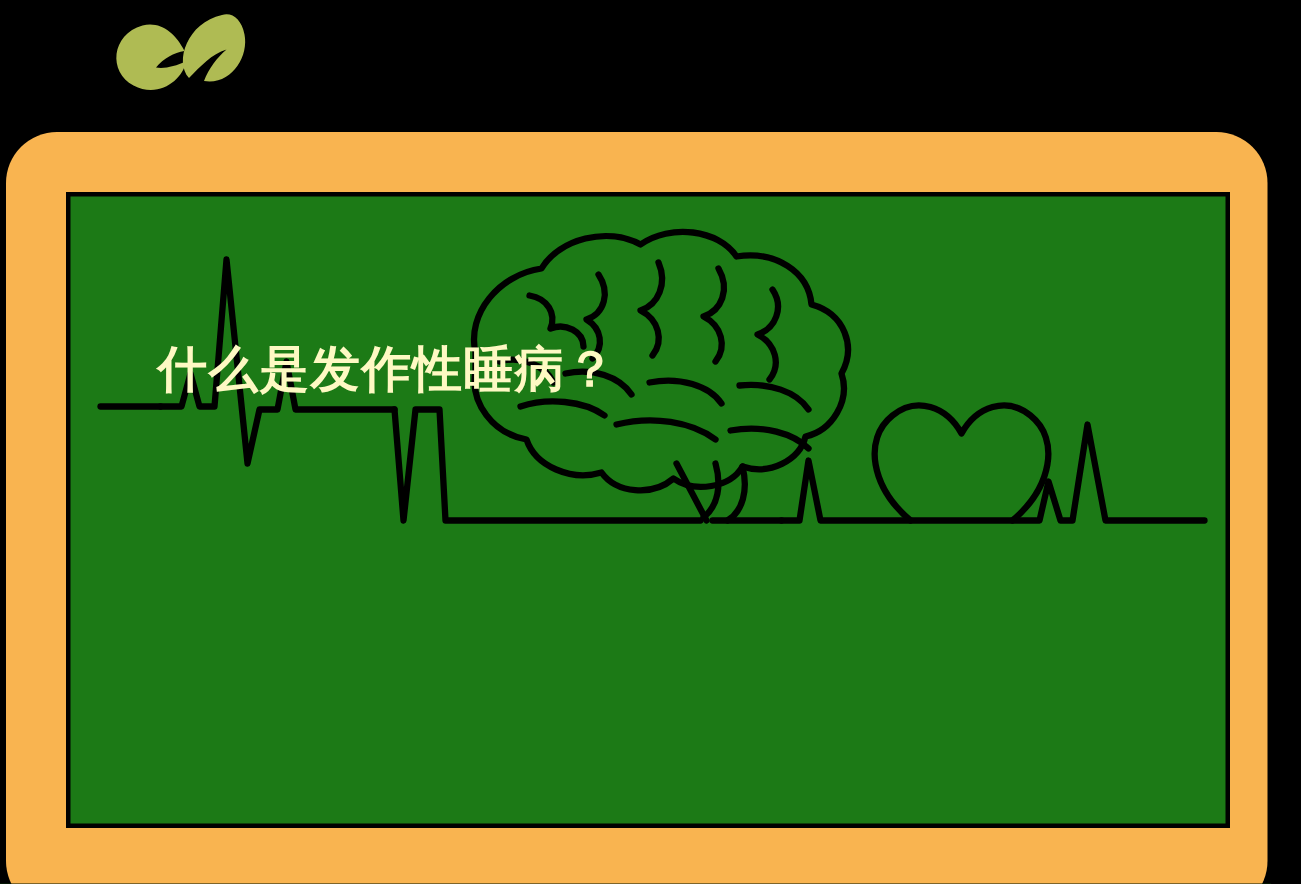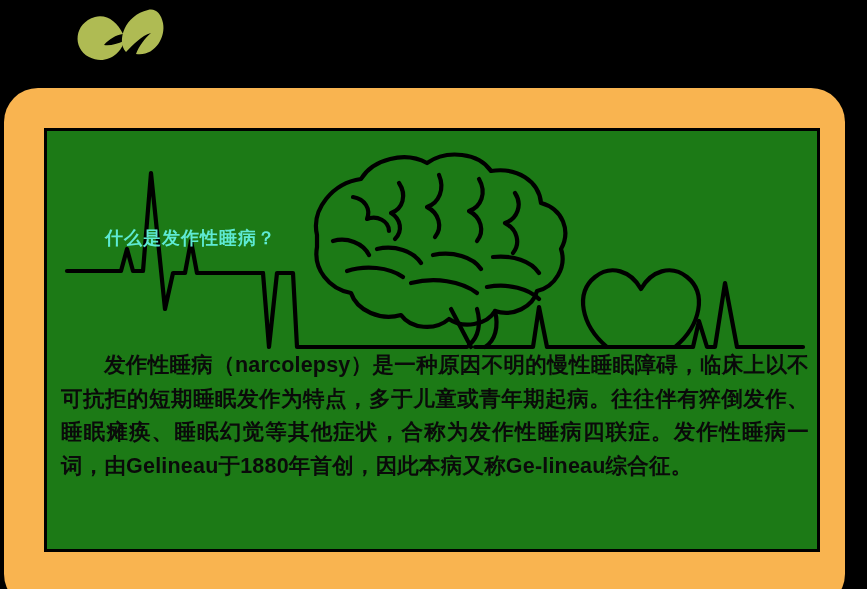--- a/index.html
+++ b/index.html
@@ -55,23 +55,23 @@
     border: 3px solid #000000;
     box-sizing: border-box;
     overflow: hidden;
   }
 
   
   #title {
     position: absolute;
     left: 58px;
     top: 98px;
-    font-size: 18px;
+    font-size: 33px;
     font-weight: 700;
-    color: #5eead4;
+    color: #fef9c3;
     letter-spacing: 1px;
     white-space: nowrap;
     line-height: 1;
   }
 
   
   #ecg {
     position: absolute;
     left: 0px;
     top: 0px;
@@ -154,20 +154,15 @@
         </g>
 
         <path d="M628 216 L646 216 L652 190 L660 216 L668 216 L678 152 L690 216 L712 216 L756 216"></path>
       </g>
     </svg>
 
     <div id="title">
       <span>什么是发作性睡病？</span>
     </div>
 
-    <div id="body-copy">
-      <div class="para">
-        <span>发作性睡病（narcolepsy）是一种原因不明的慢性睡眠障碍，临床上以不可抗拒的短期睡眠发作为特点，多于儿童或青年期起病。往往伴有猝倒发作、睡眠瘫痪、睡眠幻觉等其他症状，合称为发作性睡病四联症。发作性睡病一词，由Gelineau于1880年首创，因此本病又称Ge-lineau综合征。</span>
-      </div>
-    </div>
 
   </div>
 </div>
 
 </body></html>

